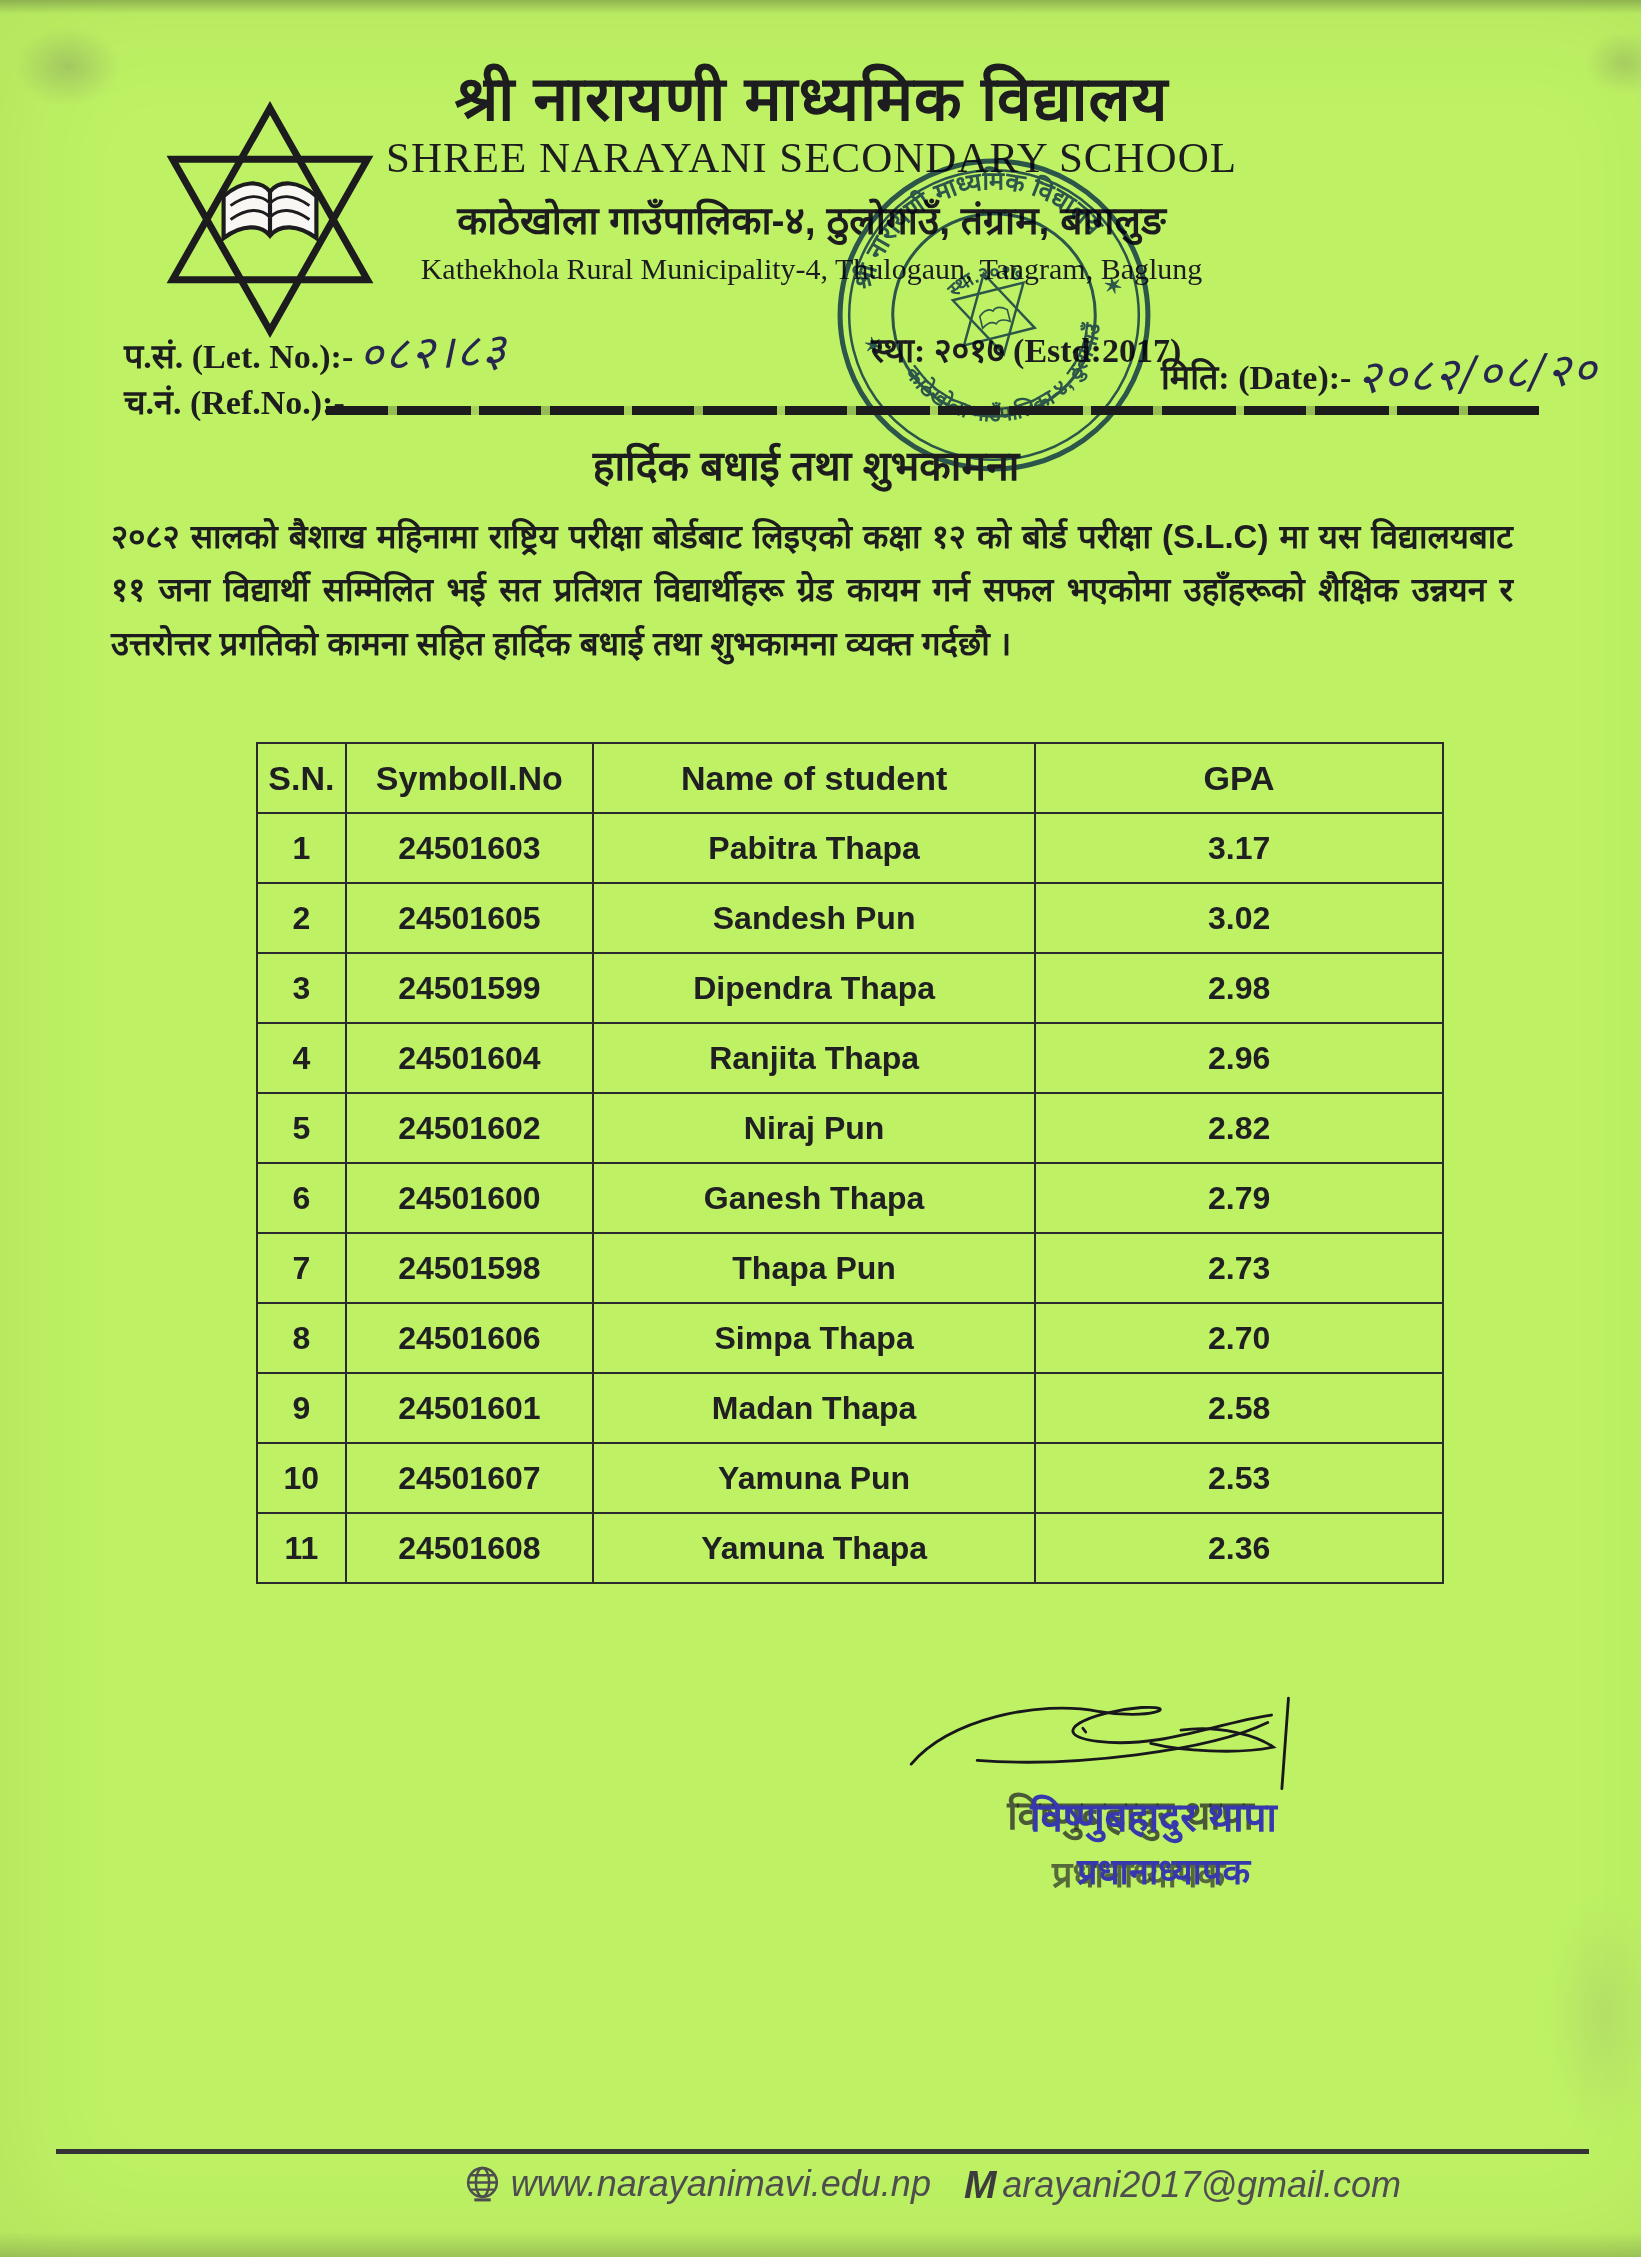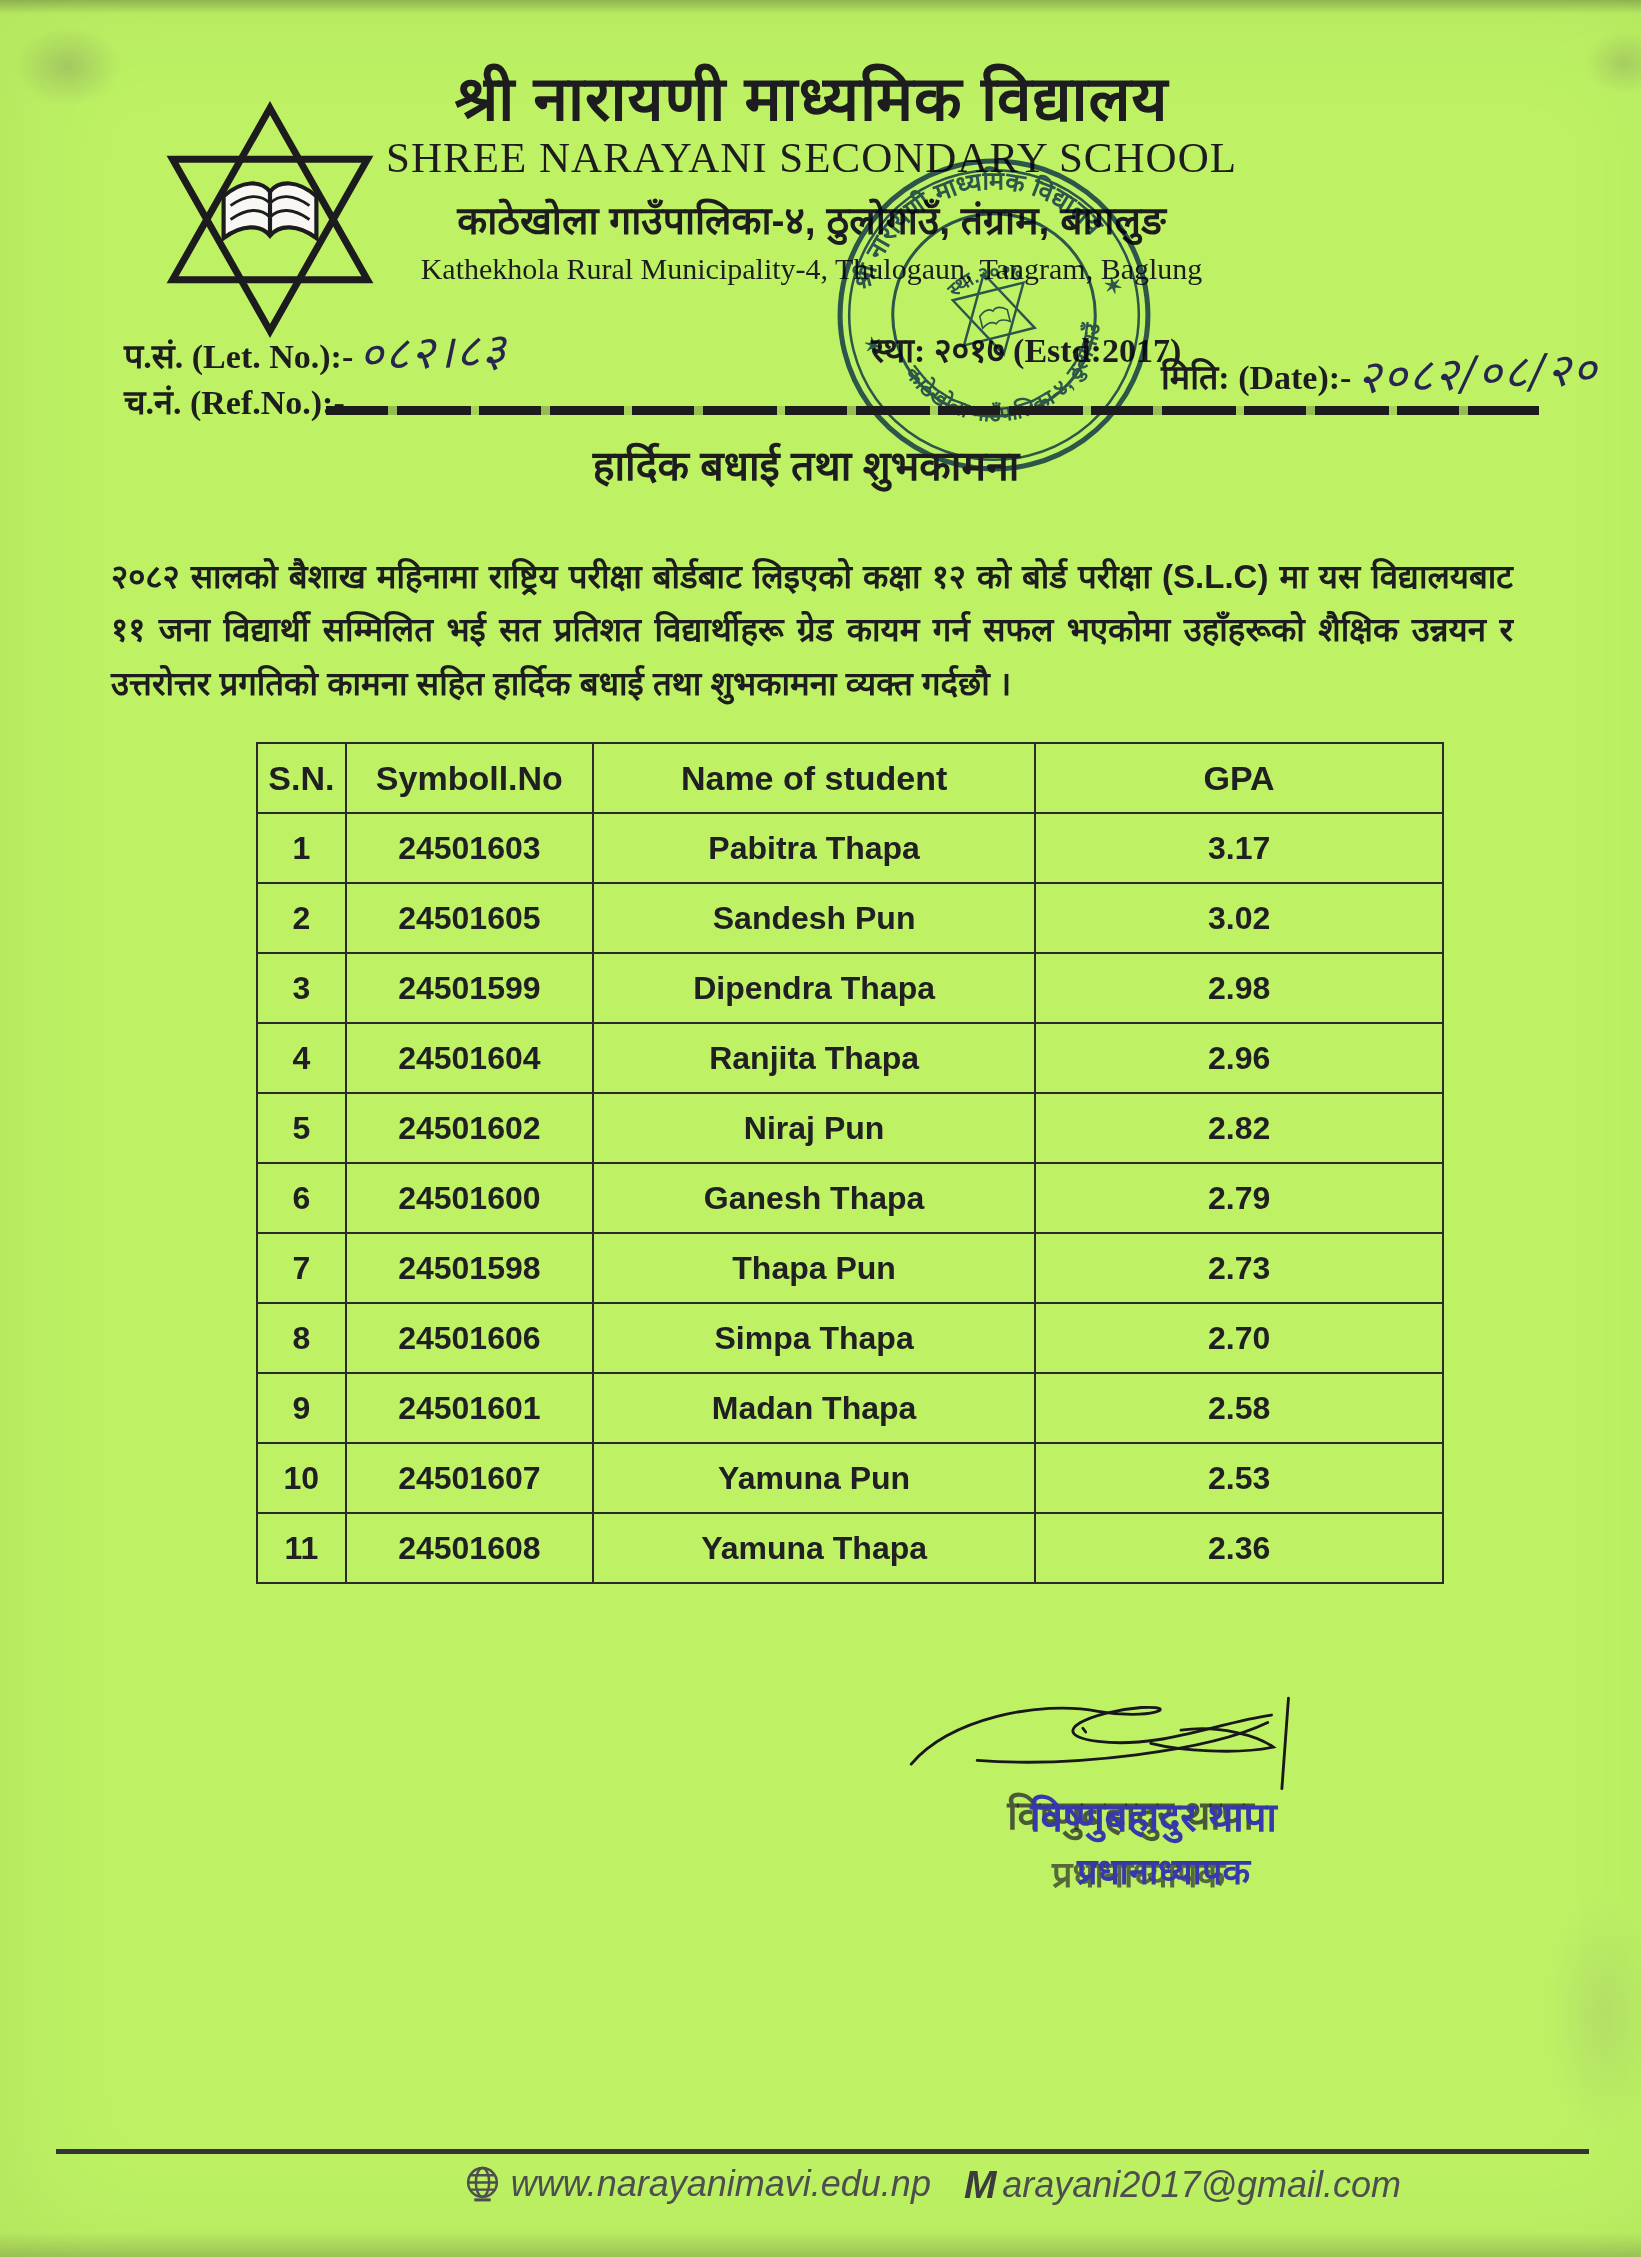--- a/index.html
+++ b/index.html
@@ -36,21 +36,21 @@
         font-size:46px;color:#26264f;transform:rotate(-2deg);display:inline-block;
         letter-spacing:1.9px;margin-left:5.8px;}
 
   .stamp{left:832px;top:153px;width:324px;height:324px;opacity:.92;mix-blend-mode:multiply;transform:rotate(-14deg);}
 
   .divider{left:326px;top:406px;width:1213px;height:8.7px;
     background:repeating-linear-gradient(90deg,#1c1c1c 0 62px,rgba(28,28,28,.25) 62px 71px,#1c1c1c 71px 145px,rgba(28,28,28,.15) 145px 153px);}
 
   .subject{left:111px;top:436px;width:1390px;text-align:center;font-size:41px;font-weight:700;}
   .bodytext{left:111px;top:510px;width:1402px;font-size:33px;font-weight:700;
-            line-height:1.62;text-align:justify;margin-top:40px;}
+            line-height:1.62;text-align:justify;}
 
   
   .results{left:256px;top:742px;width:1188px;border-collapse:collapse;
            font-size:32px;font-weight:700;color:#202022;}
   .results th,.results td{border:2.4px solid #2b2b2b;text-align:center;padding:0;}
   .results th{height:68px;font-size:34px;}
   .results td{height:68px;}
   .col-sn{width:87px;margin-left:12px;}.col-sym{width:246px;}.col-name{width:444px;}.col-gpa{width:410px;}
 
   

